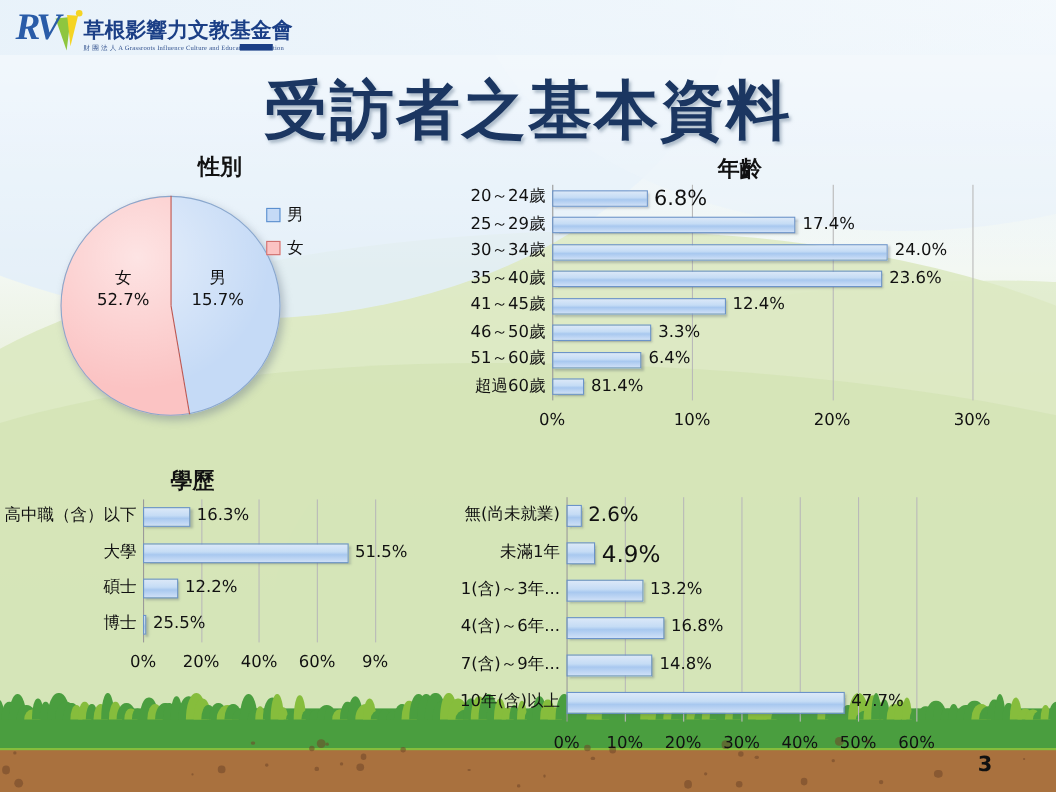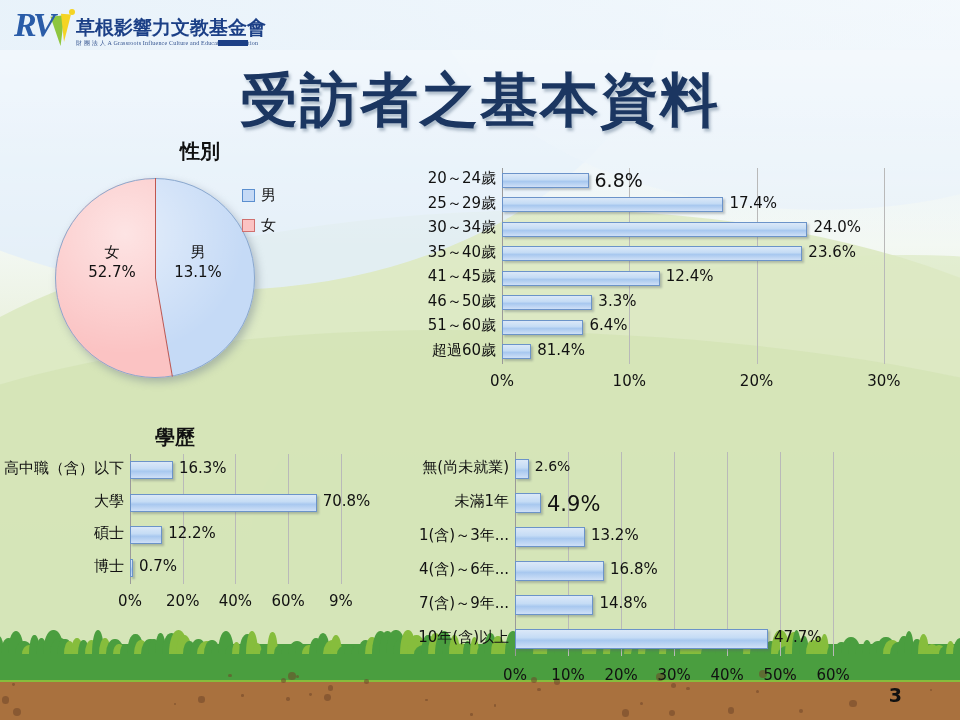--- a/index.html
+++ b/index.html
@@ -445,40 +445,41 @@
     <div class="chart-title" style="top:0;">性別</div>
     <div id="pie-wrap" style="left:35px; top:40px;">
       <div id="pie" style="background: conic-gradient(rgb(197, 218, 246) 0deg, rgb(197, 218, 246) 170.28deg, rgb(251, 195, 195) 170.28deg, rgb(251, 195, 195) 360deg);">
           <div style="position: absolute; left: 0px; top: 0px; width: 100%; height: 100%; border-radius: 50%; background: radial-gradient(circle at 35% 28%, rgba(255, 255, 255, 0.55), rgba(255, 255, 255, 0) 62%);"></div>
           <div style="position: absolute; left: 0px; top: 0px; width: 100%; height: 100%; border-radius: 50%; box-sizing: border-box; border: 1px solid rgb(138, 167, 204);"></div>
           <div style="position: absolute; left: 50%; top: 0px; width: 1px; height: 50%; background: rgb(192, 86, 79); transform-origin: 50% 100%; transform: rotate(0deg);"></div>
           <div style="position: absolute; left: 50%; top: 0px; width: 1px; height: 50%; background: rgb(192, 86, 79); transform-origin: 50% 100%; transform: rotate(170.28deg);"></div>
         </div>
       <div class="pie-lbl" id="pie-lbl-male" style="left: 104px; top: 64px; width: 78px;">
         <div>男</div>
-        <div>13.1%</div>
+        <div>15.7%</div>
       </div>
       <div class="pie-lbl" id="pie-lbl-female" style="left: 18px; top: 64px; width: 78px;">
         <div>女</div>
         <div>52.7%</div>
       </div>
     </div>
     <div id="pie-legend" style="left:222px; top:42px;">
       <div class="legend-row">
         <span class="legend-swatch" style="background:#c5daf6; border:1px solid #5b8fcf;"></span>
         <span class="legend-text">男</span>
       </div>
       <div class="legend-row">
         <span class="legend-swatch" style="background:#fbc3c3; border:1px solid #d0706f;"></span>
         <span class="legend-text">女</span>
       </div>
     </div>
   </div>
 
   <div class="chart" id="chart-age" style="left:400px; top:140px; width:545px; height:265px;">
+    <div class="chart-title" style="top:0;">年齡</div>
   <div class="plot" style="left: 102px; top: 28px; width: 430px; height: 196px;">
         <div class="axisline" style="left: 0px; height: 196px;"></div>
         <div class="gridline" style="left: 127.273px; height: 196px;"></div>
         <div class="gridline" style="left: 254.545px; height: 196px;"></div>
         <div class="gridline" style="left: 381.818px; height: 196px;"></div>
         <div class="bar" style="left: 0px; top: 4.75px; width: 86.5455px; height: 15px;"></div>
         <div class="bar-value" style="left: 92.5455px; top: 1.45px; font-size: 19px;">6.8%</div>
         <div class="bar" style="left: 0px; top: 29.25px; width: 221.455px; height: 15px;"></div>
         <div class="bar-value" style="left: 227.455px; top: 25.95px; font-size: 15px;">17.4%</div>
         <div class="bar" style="left: 0px; top: 53.75px; width: 305.455px; height: 15px;"></div>
@@ -512,25 +513,25 @@
     <div class="chart-title" style="top:0; left:-20px;">學歷</div>
   <div class="plot" style="left: 130px; top: 30px; width: 242px; height: 130px;">
         <div class="axisline" style="left: 0px; height: 130px;"></div>
         <div class="gridline" style="left: 52.7273px; height: 130px;"></div>
         <div class="gridline" style="left: 105.455px; height: 130px;"></div>
         <div class="gridline" style="left: 158.182px; height: 130px;"></div>
         <div class="gridline" style="left: 210.909px; height: 130px;"></div>
         <div class="bar" style="left: 0px; top: 7.25px; width: 42.9727px; height: 18px;"></div>
         <div class="bar-value" style="left: 48.9727px; top: 5.45px; font-size: 15px;">16.3%</div>
         <div class="bar" style="left: 0px; top: 39.75px; width: 186.655px; height: 18px;"></div>
-        <div class="bar-value" style="left: 192.655px; top: 37.95px; font-size: 15px;">70.8%</div>
+        <div class="bar-value" style="left: 192.655px; top: 37.95px; font-size: 15px;">51.5%</div>
         <div class="bar" style="left: 0px; top: 72.25px; width: 32.1636px; height: 18px;"></div>
         <div class="bar-value" style="left: 38.1636px; top: 70.45px; font-size: 15px;">12.2%</div>
         <div class="bar" style="left: 0px; top: 104.75px; width: 3px; height: 18px;"></div>
-        <div class="bar-value" style="left: 9px; top: 102.95px; font-size: 15px;">0.7%</div>
+        <div class="bar-value" style="left: 9px; top: 102.95px; font-size: 15px;">25.5%</div>
       </div>
       <div class="cat-label" style="right: 248px; top: 35.45px; width: 126px; font-size: 15px; left: -2px;">高中職（含）以下</div>
       <div class="cat-label" style="right: 248px; top: 67.95px; width: 126px; font-size: 15px; left: -2px;">大學</div>
       <div class="cat-label" style="right: 248px; top: 100.45px; width: 126px; font-size: 15px; left: -2px;">碩士</div>
       <div class="cat-label" style="right: 248px; top: 132.95px; width: 126px; font-size: 15px; left: -2px;">博士</div>
       <div class="tick-label" style="left: 100px; top: 168px; width: 60px; font-size: 15px;">0%</div>
       <div class="tick-label" style="left: 152.727px; top: 168px; width: 60px; font-size: 15px;">20%</div>
       <div class="tick-label" style="left: 205.455px; top: 168px; width: 60px; font-size: 15px;">40%</div>
       <div class="tick-label" style="left: 258.182px; top: 168px; width: 60px; font-size: 15px;">60%</div>
       <div class="tick-label" style="left: 310.909px; top: 168px; width: 60px; font-size: 15px;">9%</div>
@@ -539,21 +540,21 @@
   <div class="chart" id="chart-work" style="left:390px; top:424px; width:560px; height:270px;">
   <div class="plot" style="left: 125px; top: 28px; width: 360px; height: 204px;">
         <div class="axisline" style="left: 0px; height: 204px;"></div>
         <div class="gridline" style="left: 53.0303px; height: 204px;"></div>
         <div class="gridline" style="left: 106.061px; height: 204px;"></div>
         <div class="gridline" style="left: 159.091px; height: 204px;"></div>
         <div class="gridline" style="left: 212.121px; height: 204px;"></div>
         <div class="gridline" style="left: 265.152px; height: 204px;"></div>
         <div class="gridline" style="left: 318.182px; height: 204px;"></div>
         <div class="bar" style="left: 0px; top: 7px; width: 13.7879px; height: 20px;"></div>
-        <div class="bar-value" style="left: 19.7879px; top: 6.2px; font-size: 14px;">2.6%</div>
+        <div class="bar-value" style="left: 19.7879px; top: 6.2px; font-size: 18px;">2.6%</div>
         <div class="bar" style="left: 0px; top: 41px; width: 25.9848px; height: 20px;"></div>
         <div class="bar-value" style="left: 31.9848px; top: 40.2px; font-size: 21px;">4.9%</div>
         <div class="bar" style="left: 0px; top: 75px; width: 70px; height: 20px;"></div>
         <div class="bar-value" style="left: 76px; top: 74.2px; font-size: 15px;">13.2%</div>
         <div class="bar" style="left: 0px; top: 109px; width: 89.0909px; height: 20px;"></div>
         <div class="bar-value" style="left: 95.0909px; top: 108.2px; font-size: 15px;">16.8%</div>
         <div class="bar" style="left: 0px; top: 143px; width: 78.4848px; height: 20px;"></div>
         <div class="bar-value" style="left: 84.4848px; top: 142.2px; font-size: 15px;">14.8%</div>
         <div class="bar" style="left: 0px; top: 177px; width: 252.955px; height: 20px;"></div>
         <div class="bar-value" style="left: 258.955px; top: 176.2px; font-size: 15px;">47.7%</div>

